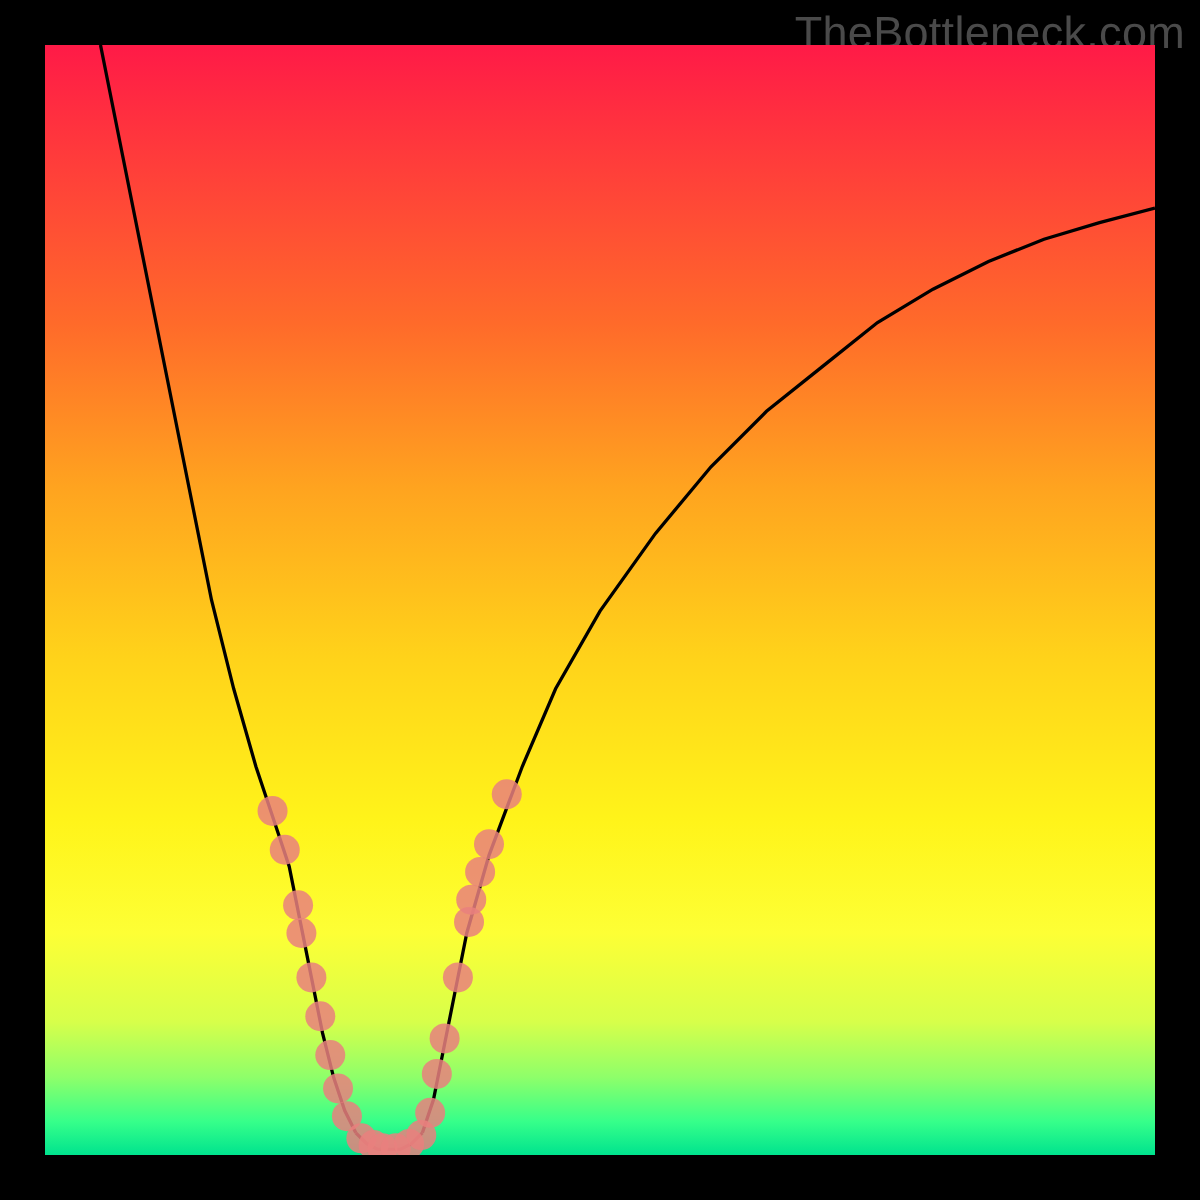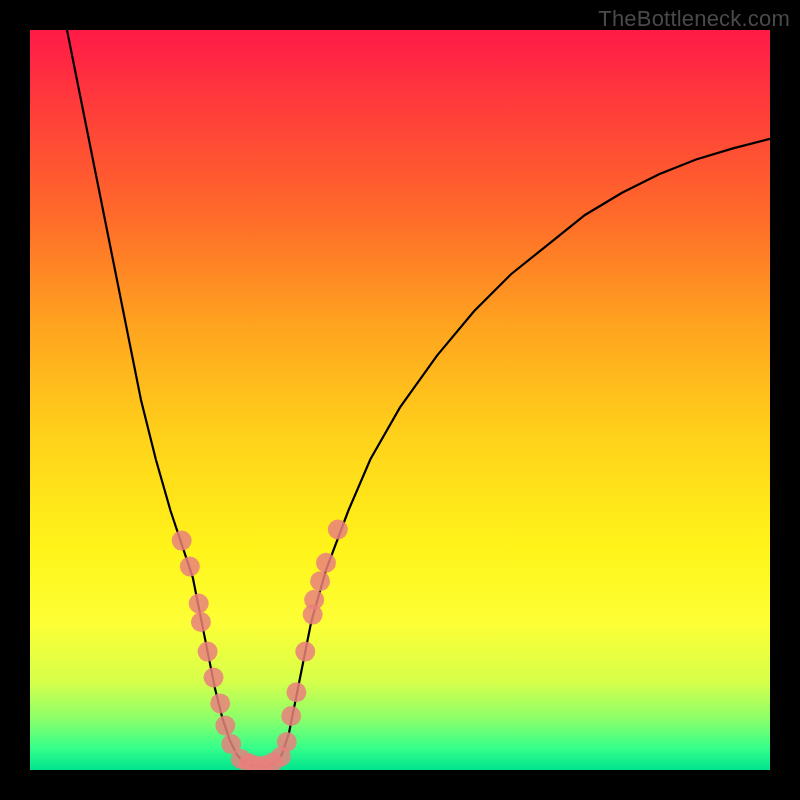--- a/index.html
+++ b/index.html
@@ -33,21 +33,21 @@
       #d7ff4a 88%,
       #8eff6a 93%,
       #36ff8a 97%,
       #00e38e 100%);
   }
   .watermark {
     position: absolute;
     top: 6px;
     right: 10px;
     color: #4a4a4a;
-    font-size: 22px;
+    font-size: 30px;
     font-weight: 500;
     letter-spacing: 0.2px;
     user-select: none;
   }
   svg.curve {
     position: absolute;
     inset: 0;
     width: 100%;
     height: 100%;
   }

